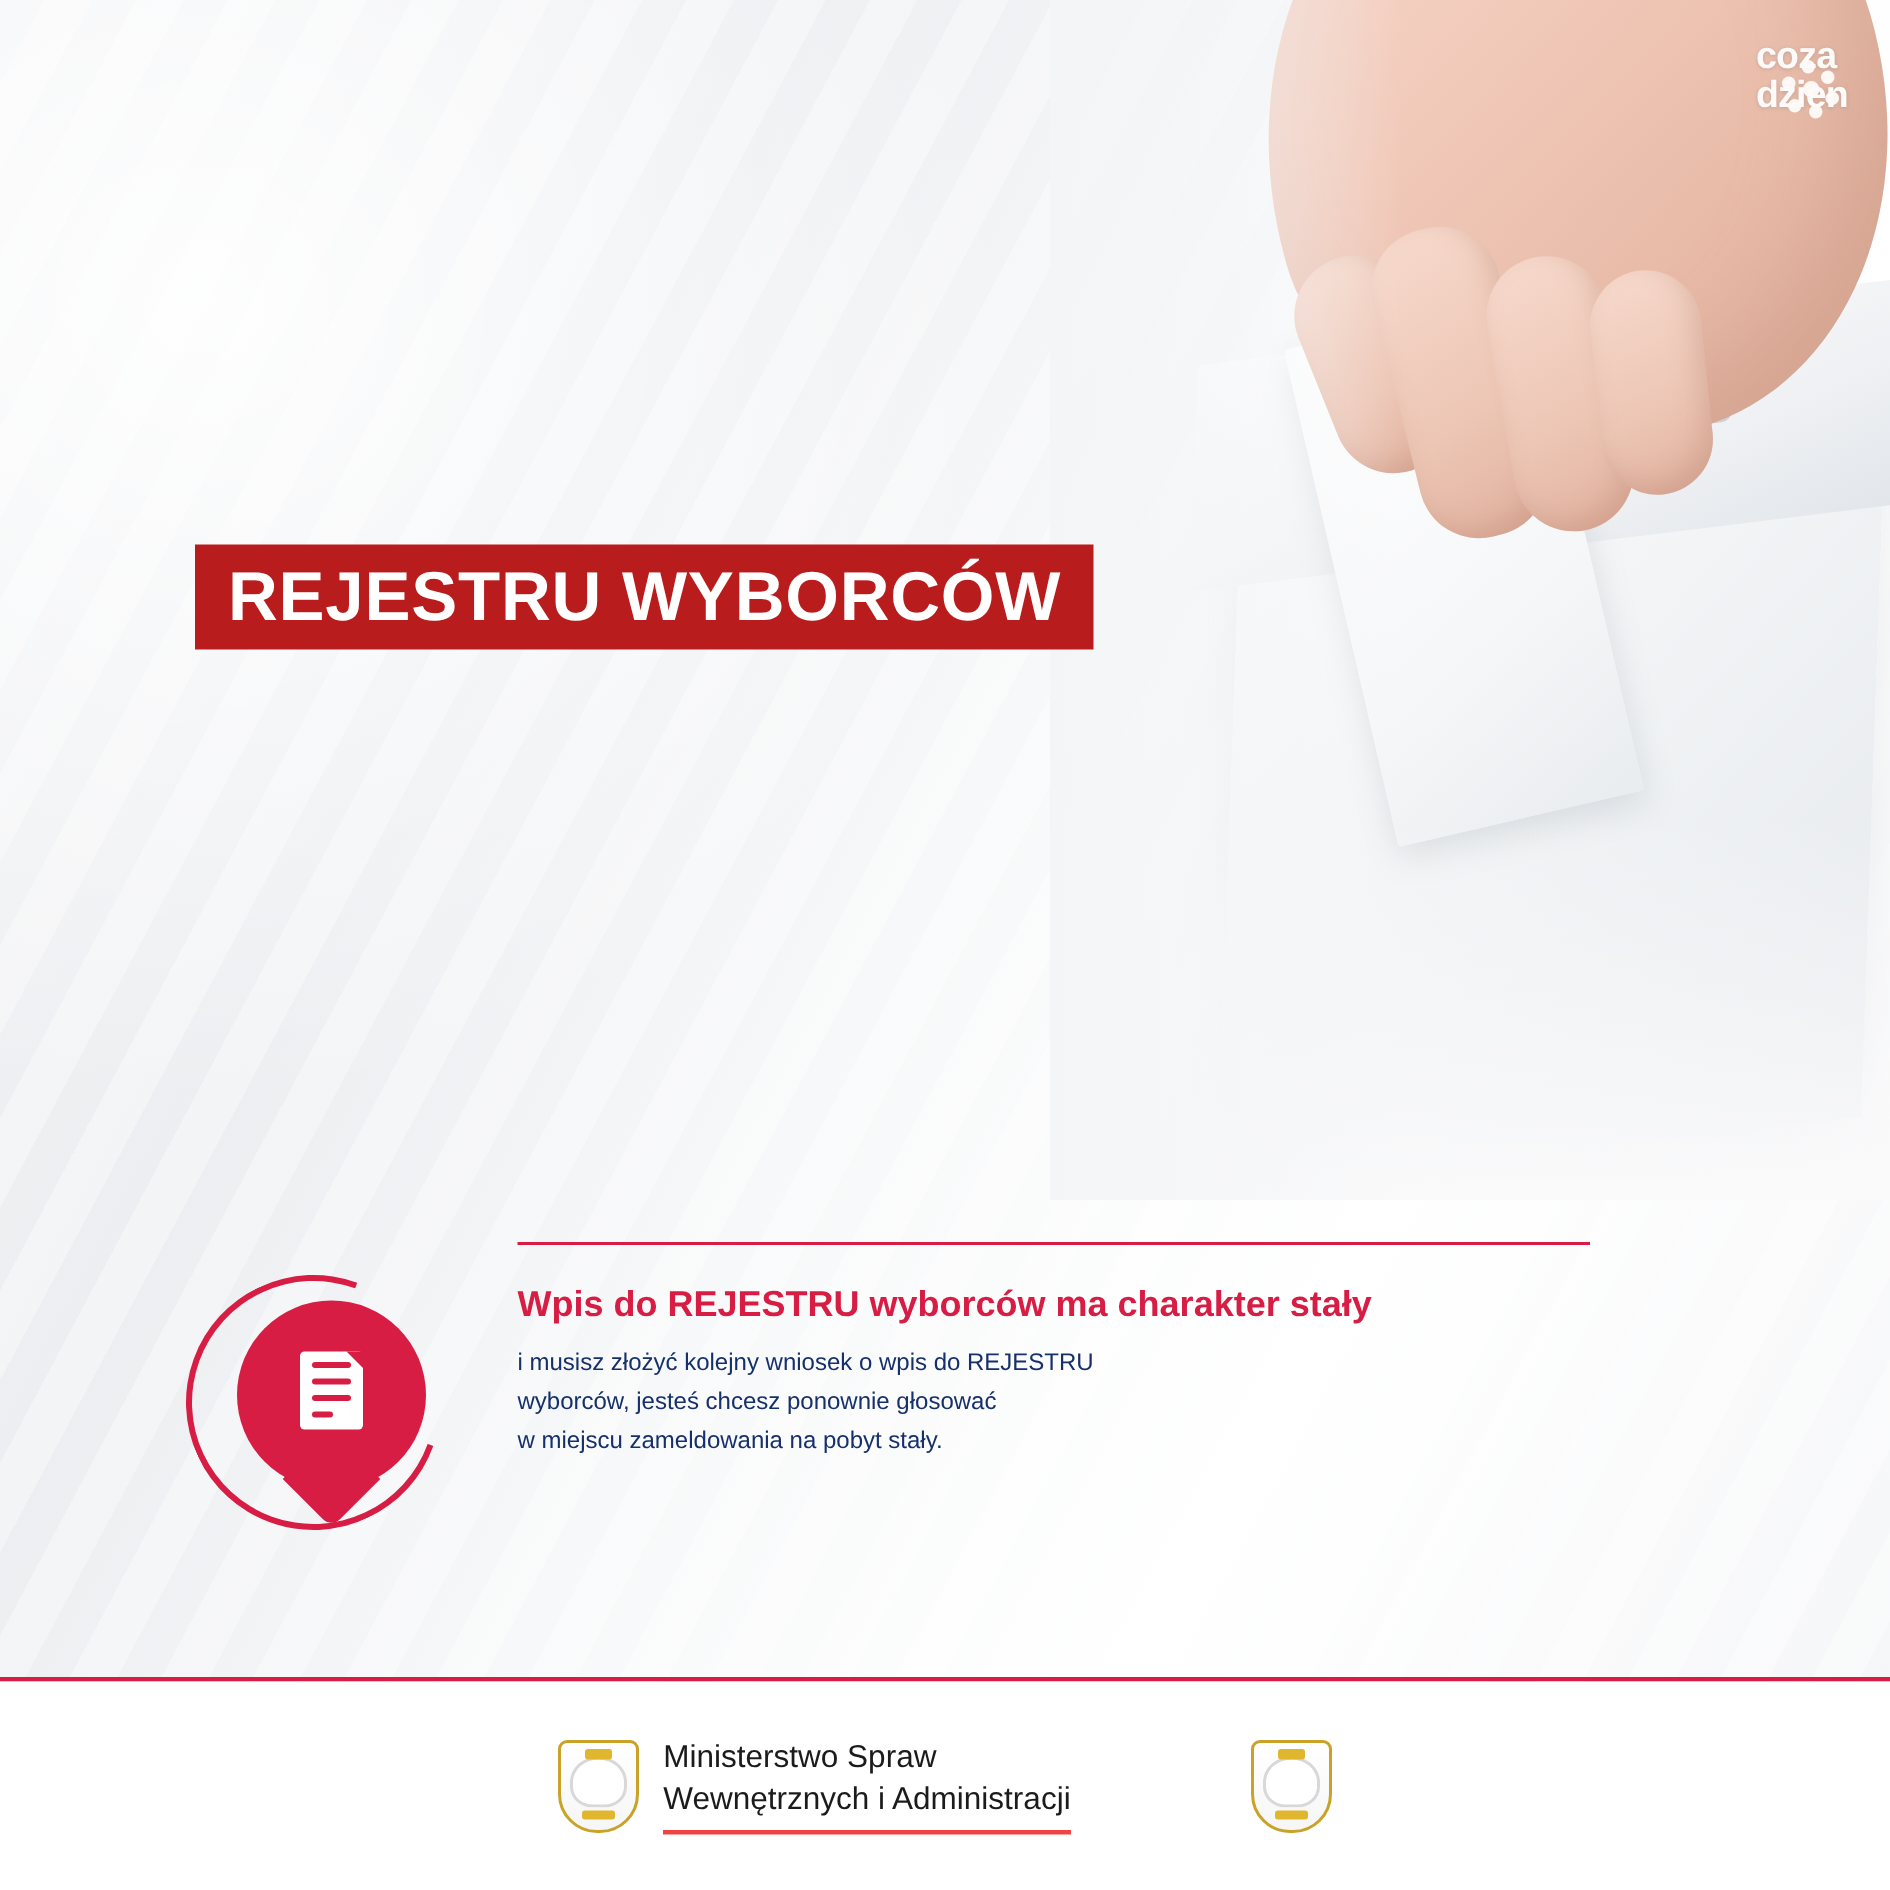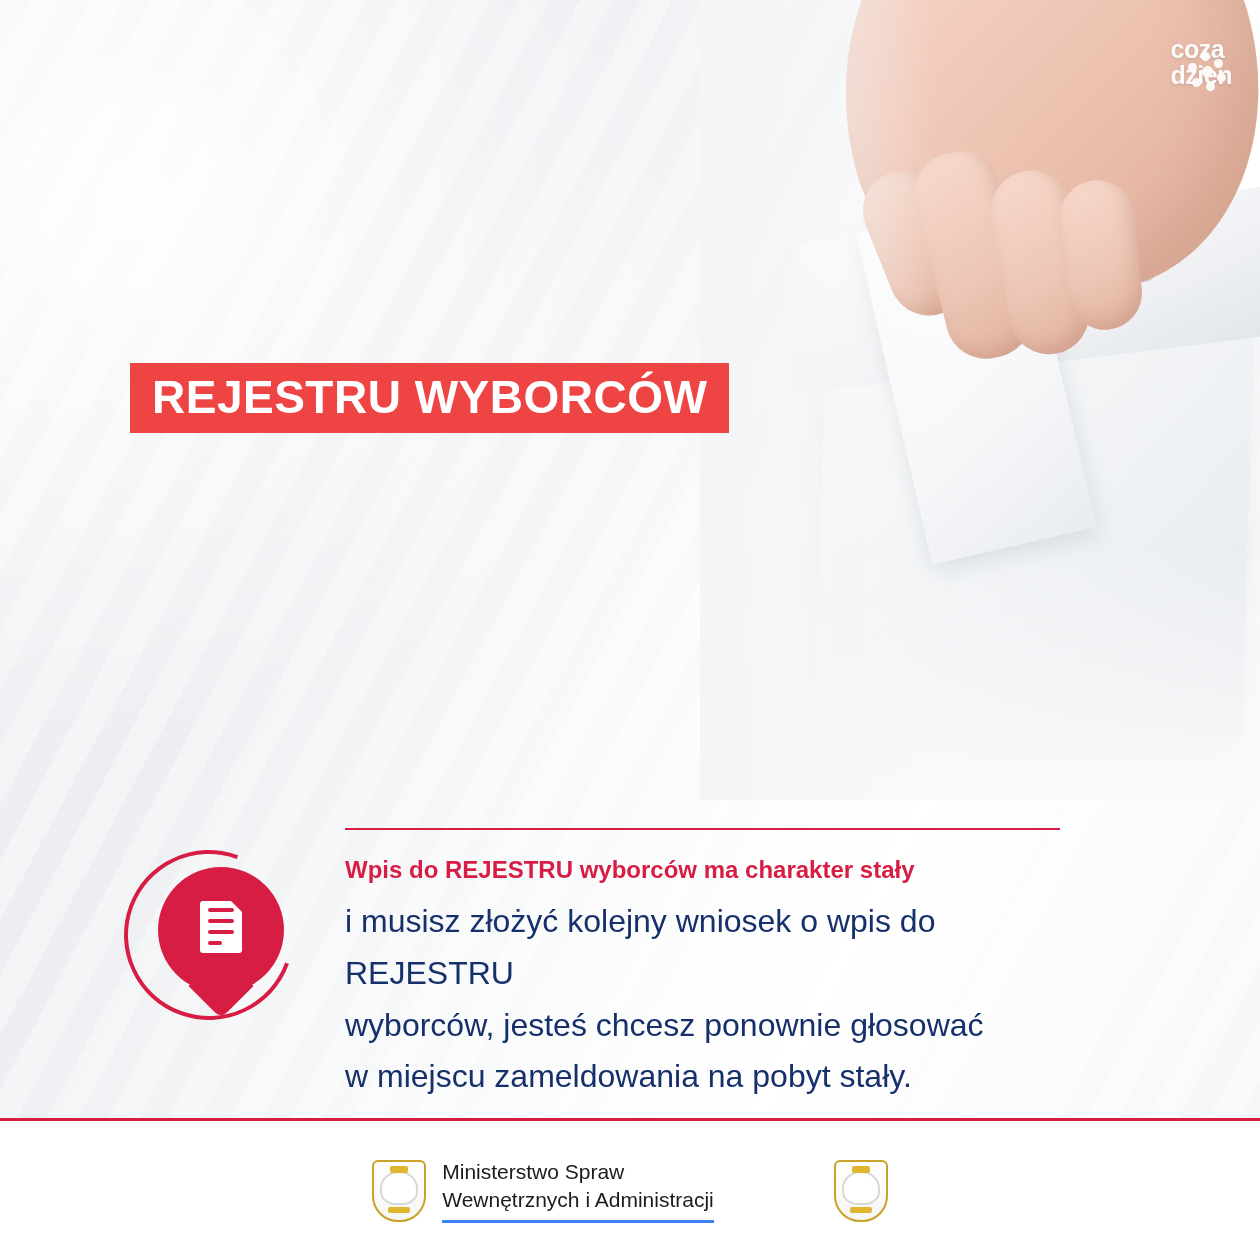--- a/index.html
+++ b/index.html
@@ -141,21 +141,21 @@
     font-size: 35px;
     font-weight: bold;
     line-height: 1.55;
     letter-spacing: -.2px;
   }
 
   .banner {
     position: absolute;
     left: 130px;
     top: 363px;
-    background: #ef4444;
+    background: #b91c1c;
     padding: 10px 22px 12px 22px;
     color: #ffffff;
     font-size: 46px;
     font-weight: bold;
     letter-spacing: .5px;
     line-height: 1.05;
   }
 
   .paragraph {
     position: absolute;
@@ -182,21 +182,21 @@
     margin-bottom: 26px;
   }
   .note-title {
     color: #d81d45;
     font-size: 24px;
     font-weight: bold;
     margin-bottom: 12px;
   }
   .note-text {
     color: #16306b;
-    font-size: 32px;
+    font-size: 16px;
     line-height: 1.62;
   }
 
   
   .pin-wrap {
     position: absolute;
     left: 124px;
     top: 845px;
     width: 190px;
     height: 190px;
@@ -306,38 +306,37 @@
     left: 16px; bottom: 9px;
     width: 22px; height: 6px;
     background: #e0b62e;
     border-radius: 2px;
   }
   .logo-text {
     color: #1b1b1b;
     font-size: 21px;
     line-height: 1.35;
     padding-bottom: 6px;
-    border-bottom: 3px solid #3b82f6;
+    border-bottom: 3px solid #ef4444;
     white-space: pre-line;
   }
 
   
   .watermark {
     position: absolute;
     right: 28px;
     top: 24px;
     text-align: left;
     color: #ffffff;
     font-size: 25px;
     font-weight: bold;
     line-height: 1.05;
     letter-spacing: -.5px;
     opacity: .95;
     text-shadow: 0 1px 3px rgba(120,120,120,.35);
-    margin-top: 12px;
   }
   .watermark .w2 { display:block; }
   .wm-dots {
     position:absolute;
     right: 6px;
     top: 16px;
     width: 40px;
     height: 40px;
   }
   .wm-dots i {

